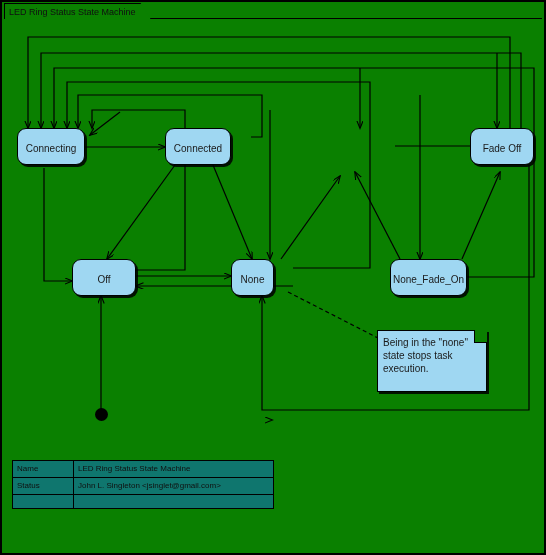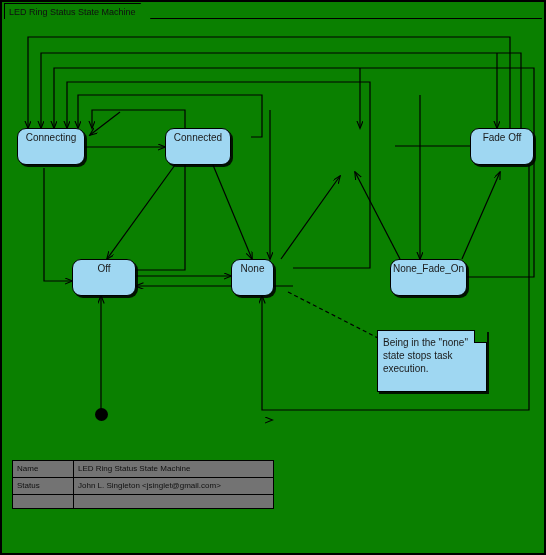--- a/index.html
+++ b/index.html
@@ -36,21 +36,21 @@
     box-sizing: border-box;
     background: #9fd7f2;
     border: 1px solid #000000;
     border-radius: 9px;
     box-shadow: 2px 2px 0 0 rgba(0,0,0,0.85);
     display: flex;
     align-items: flex-start;
     justify-content: center;
     color: #1a1a1a;
     font-size: 10px;
-    padding-top: 3px;
+    padding-top: 14px;
     z-index: 5;
   }
   .state-label {
     display: block;
     line-height: 11px;
     white-space: nowrap;
   }
   .note {
     position: absolute;
     box-sizing: border-box;
@@ -210,21 +210,21 @@
     <span class="state-label">None_Fade_On</span>
   </div>
 
   <div id="init-node" style="left: 94.5px; top: 407.5px; width: 13px; height: 13px;"></div>
 
   <div class="note" id="note-box" style="left: 377px; top: 330px; width: 110px; height: 62px; background: rgb(159, 215, 242);">
     <div class="note-fold" style="background: rgb(10, 128, 0);"></div>
     <span class="note-text">Being in the "none" state stops task execution.</span>
   </div>
 
-  <table id="meta-table" style="background: #737373;">
+  <table id="meta-table" style="background: #0f766e;">
     <tbody>
       <tr>
         <td class="key">Name</td>
         <td class="val">LED Ring Status State Machine</td>
       </tr>
       <tr>
         <td class="key">Status</td>
         <td class="val">John L. Singleton &lt;jsinglet@gmail.com&gt;</td>
       </tr>
       <tr class="spacer">

